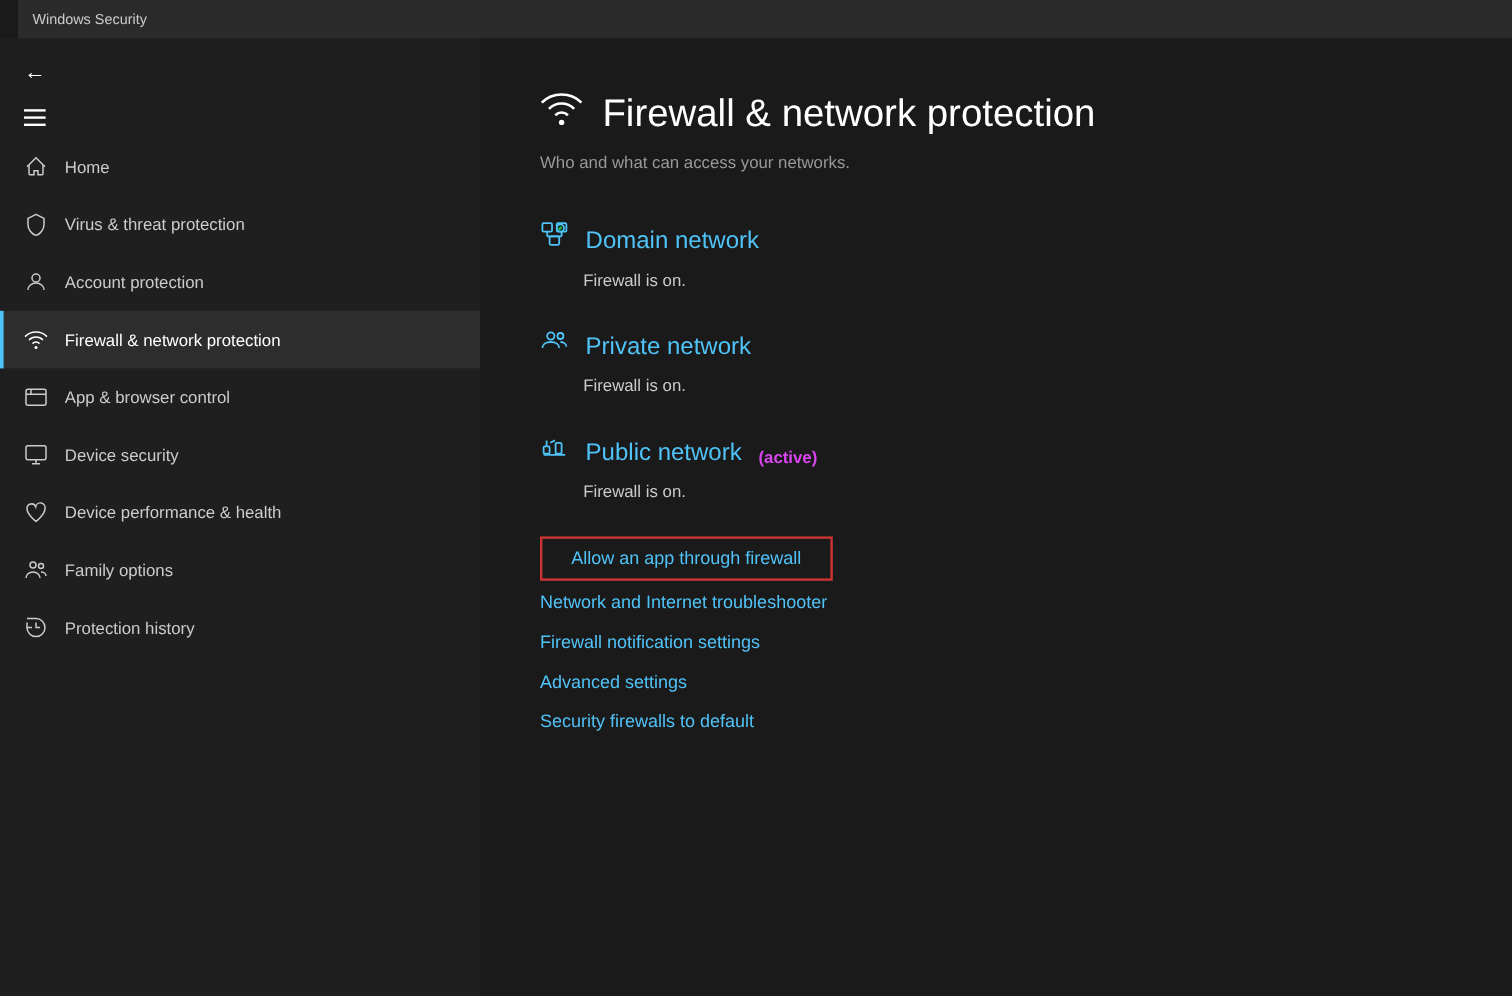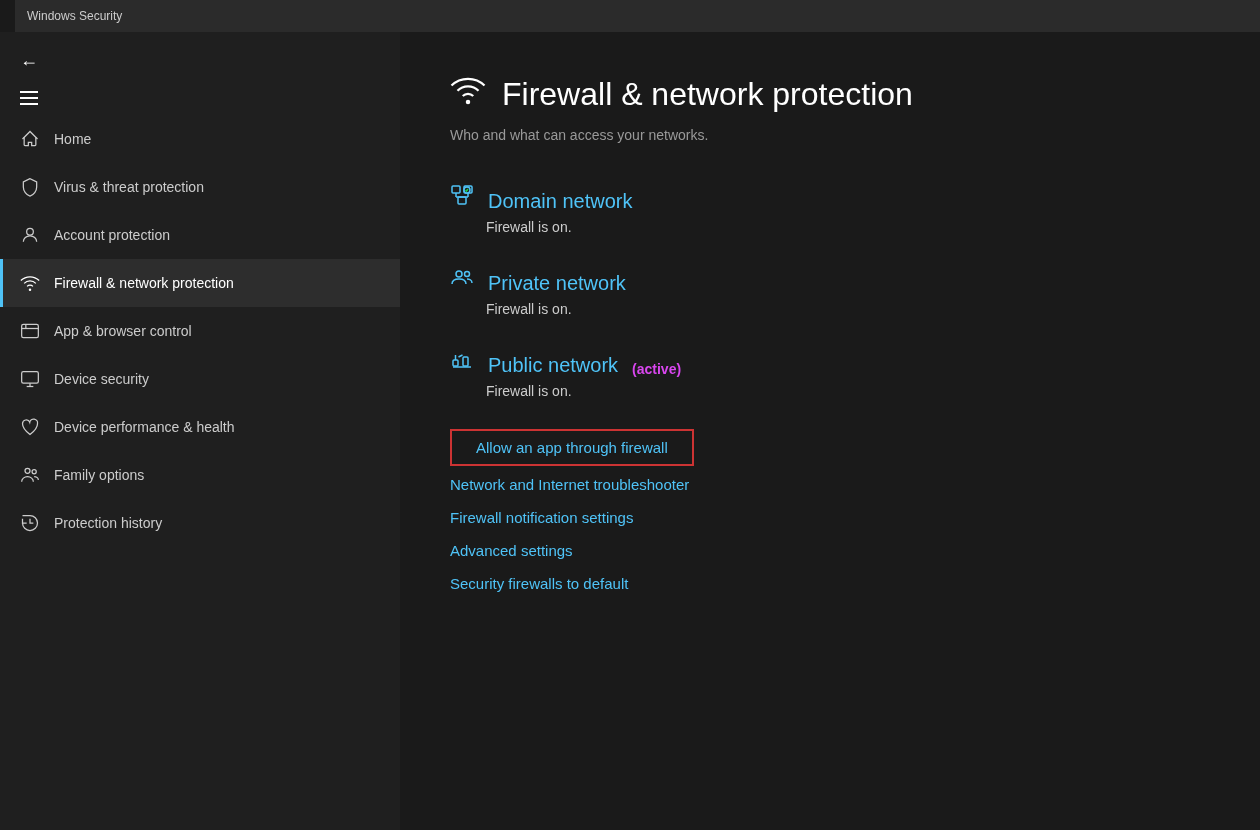--- a/index.html
+++ b/index.html
@@ -186,20 +186,21 @@
     .network-active-badge {
       font-size: 14px;
       color: #d946ef;
       font-weight: 700;
     }
 
     .network-status {
       color: #cccccc;
       font-size: 14px;
       margin-left: 36px;
+      margin-top: 12px;
     }
 
     
     .links-section {
       margin-top: 20px;
     }
 
     .link-item {
       display: block;
       color: #4fc3f7;

